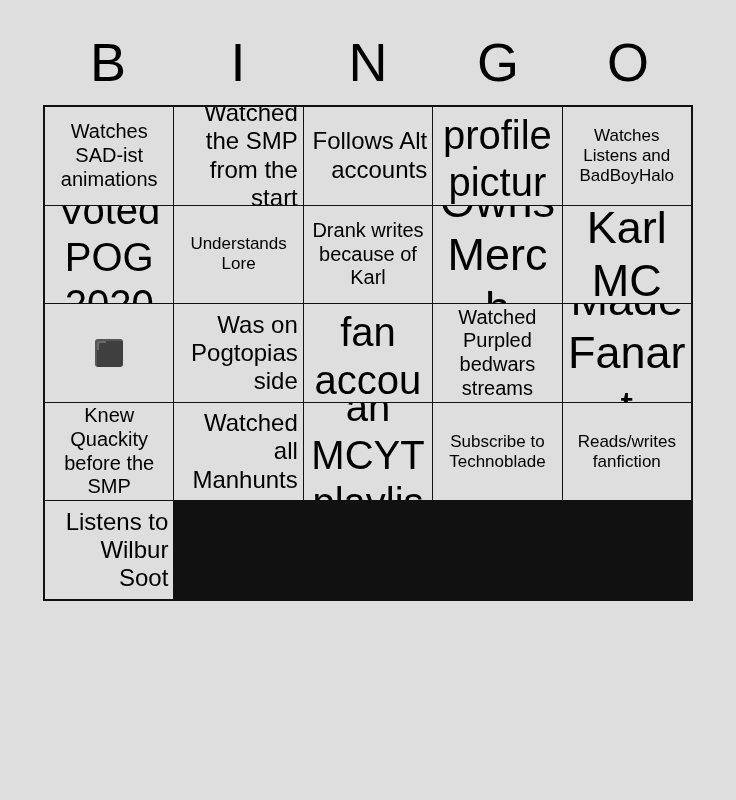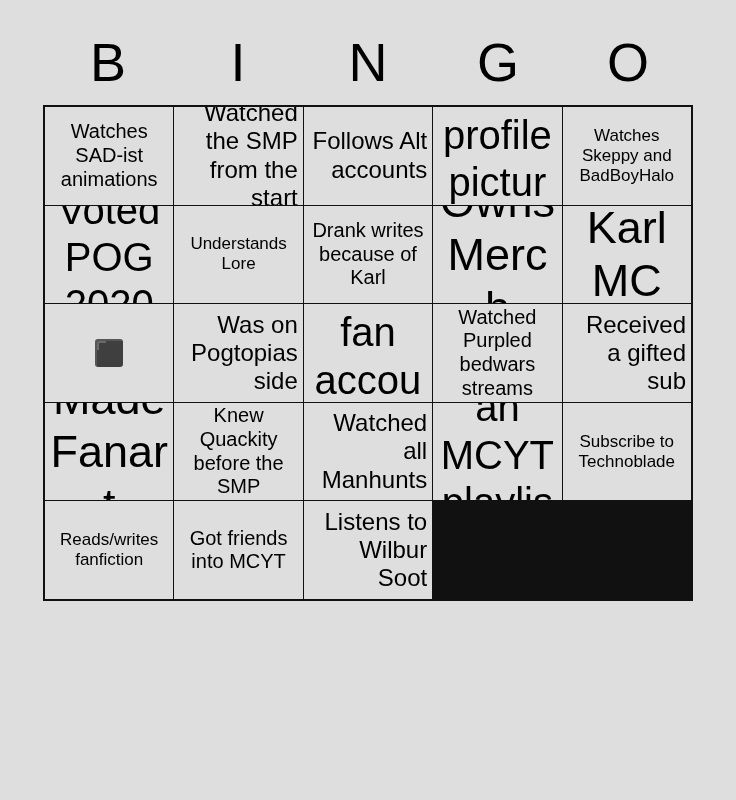--- a/index.html
+++ b/index.html
@@ -120,21 +120,21 @@
       <div class="bingo-cell size-md">
         <span class="cell-text">Watched the SMP from the start</span>
       </div>
       <div class="bingo-cell size-md">
         <span class="cell-text">Follows Alt accounts</span>
       </div>
       <div class="bingo-cell size-lg">
         <span class="cell-text">MCYT profile picture</span>
       </div>
       <div class="bingo-cell size-xs">
-        <span class="cell-text">Watches Skeppy and BadBoyHalo</span>
+        <span class="cell-text">Watches Listens and BadBoyHalo</span>
       </div>
       <div class="bingo-cell size-lg">
         <span class="cell-text">Voted POG 2020</span>
       </div>
       <div class="bingo-cell size-xs">
         <span class="cell-text">Understands Lore</span>
       </div>
       <div class="bingo-cell size-sm">
         <span class="cell-text">Drank writes because of Karl</span>
       </div>
@@ -149,42 +149,36 @@
       </div>
       <div class="bingo-cell size-md">
         <span class="cell-text">Was on Pogtopias side</span>
       </div>
       <div class="bingo-cell size-lg">
         <span class="cell-text">Has a fan account</span>
       </div>
       <div class="bingo-cell size-sm">
         <span class="cell-text">Watched Purpled bedwars streams</span>
       </div>
-      <div class="bingo-cell size-md">
-        <span class="cell-text">Received a gifted sub</span>
-      </div>
       <div class="bingo-cell size-xl">
         <span class="cell-text">Made Fanart</span>
       </div>
       <div class="bingo-cell size-sm">
         <span class="cell-text">Knew Quackity before the SMP</span>
       </div>
       <div class="bingo-cell size-md">
         <span class="cell-text">Watched all Manhunts</span>
       </div>
       <div class="bingo-cell size-lg">
         <span class="cell-text">Made an MCYT playlist</span>
       </div>
       <div class="bingo-cell size-xs">
         <span class="cell-text">Subscribe to Technoblade</span>
       </div>
       <div class="bingo-cell size-xs">
         <span class="cell-text">Reads/writes fanfiction</span>
       </div>
-      <div class="bingo-cell size-sm">
-        <span class="cell-text">Got friends into MCYT</span>
-      </div>
       <div class="bingo-cell size-md">
         <span class="cell-text">Listens to Wilbur Soot</span>
       </div>
     </div>
 
 </div>
 
 </body></html>

